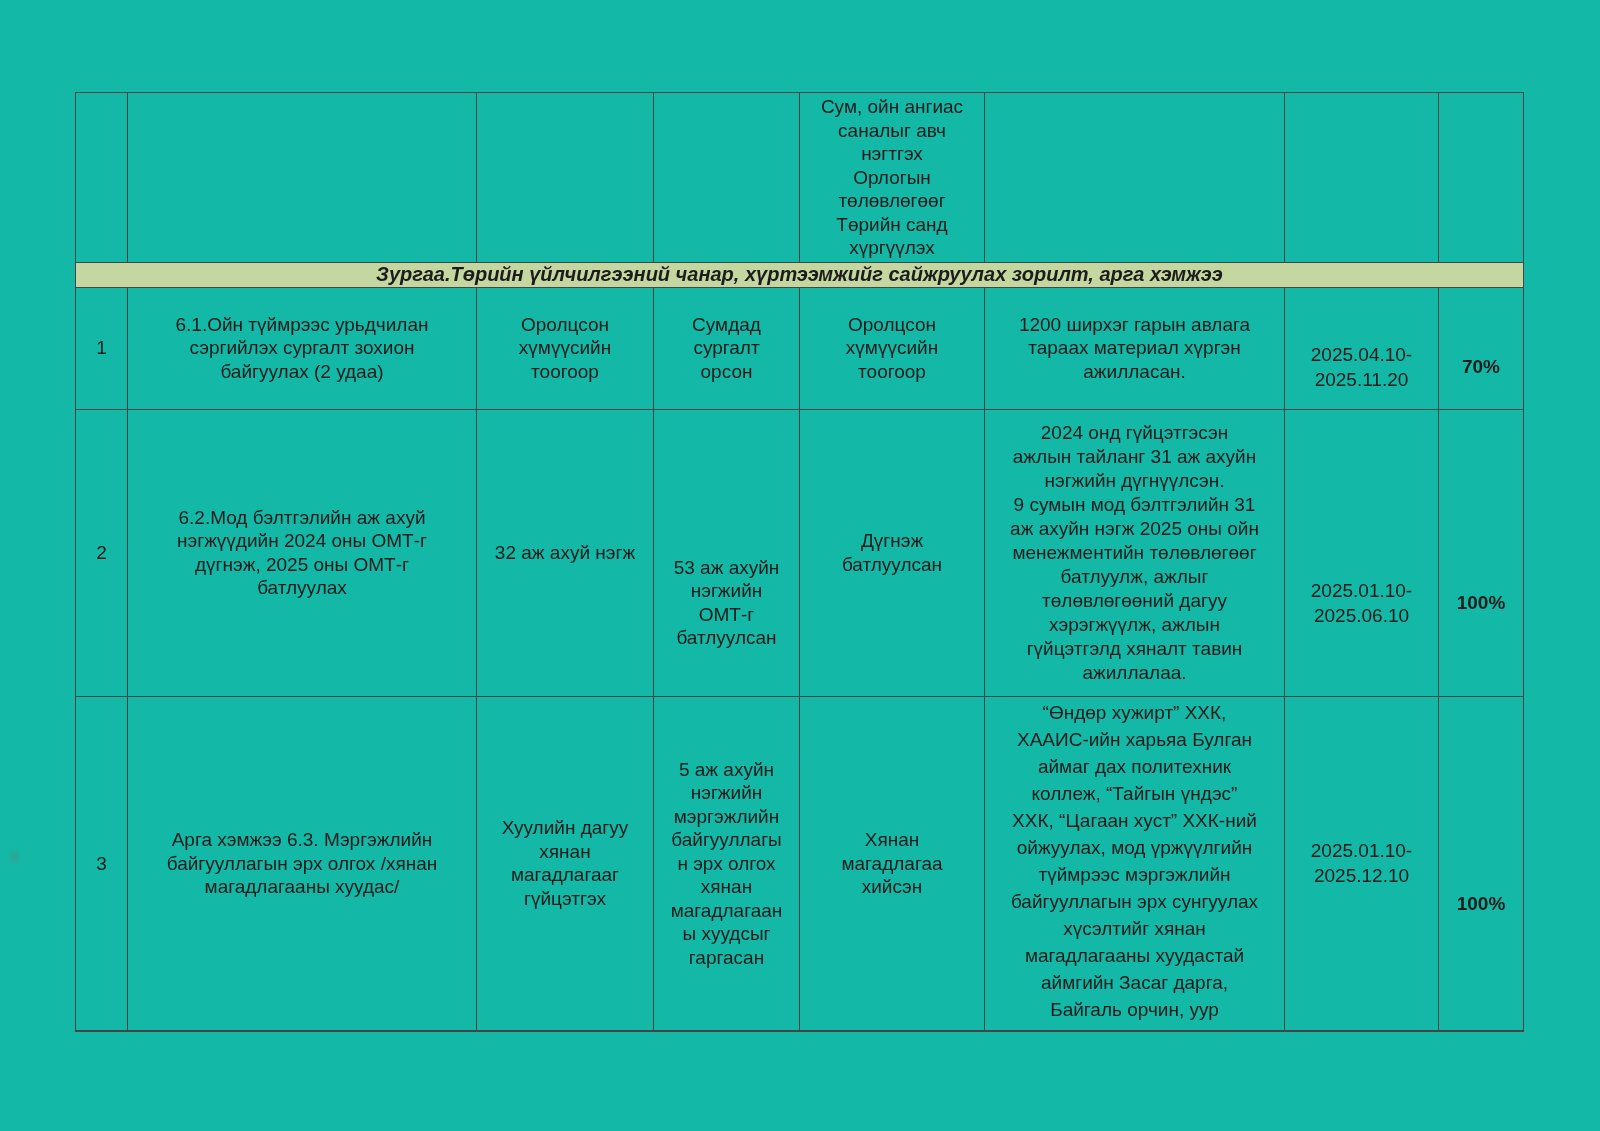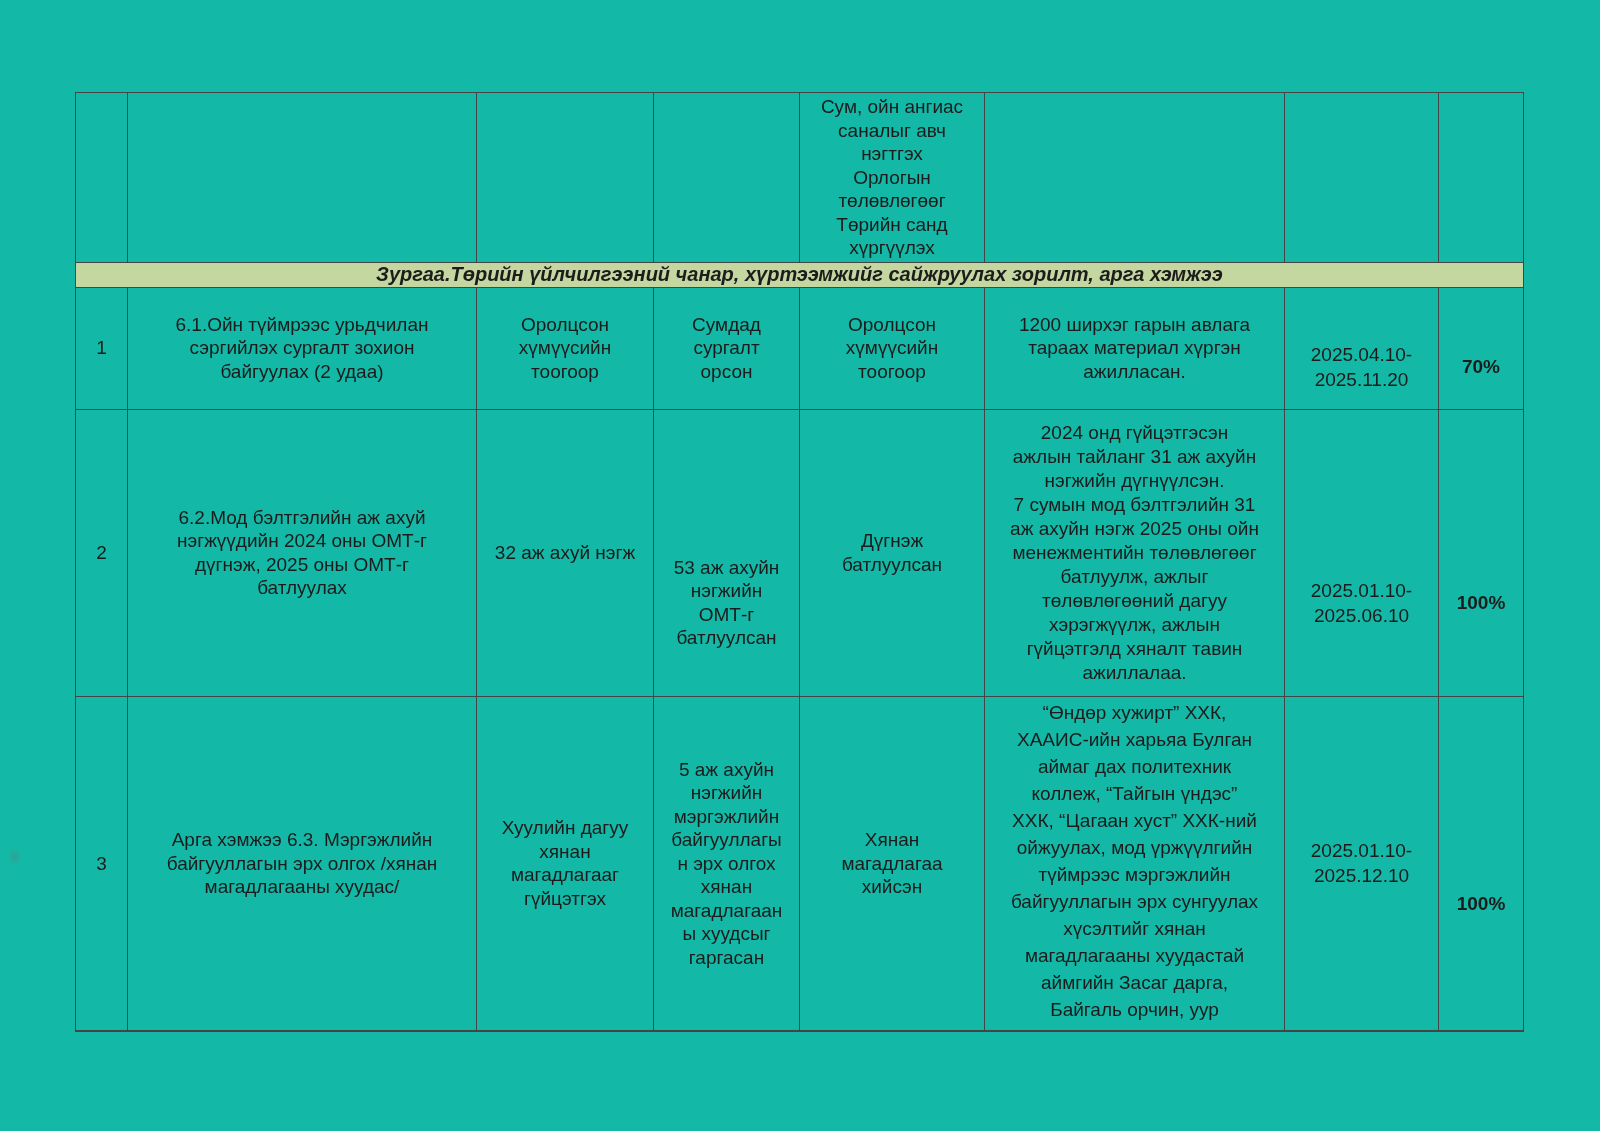--- a/index.html
+++ b/index.html
@@ -120,21 +120,21 @@
       <td>32 аж ахуй нэгж</td>
       <td class="pad100">53 аж ахуйн
 нэгжийн
 ОМТ-г
 батлуулсан</td>
       <td>Дүгнэж
 батлуулсан</td>
       <td class="result-r2">2024 онд гүйцэтгэсэн
 ажлын тайланг 31 аж ахуйн
 нэгжийн дүгнүүлсэн.
-7 сумын мод бэлтгэлийн 31
+9 сумын мод бэлтгэлийн 31
 аж ахуйн нэгж 2025 оны ойн
 менежментийн төлөвлөгөөг
 батлуулж, ажлыг
 төлөвлөгөөний дагуу
 хэрэгжүүлж, ажлын
 гүйцэтгэлд хяналт тавин
 ажиллалаа.</td>
       <td class="period pad100">2025.01.10-
 2025.06.10</td>
       <td class="pct pad100">100%</td>

